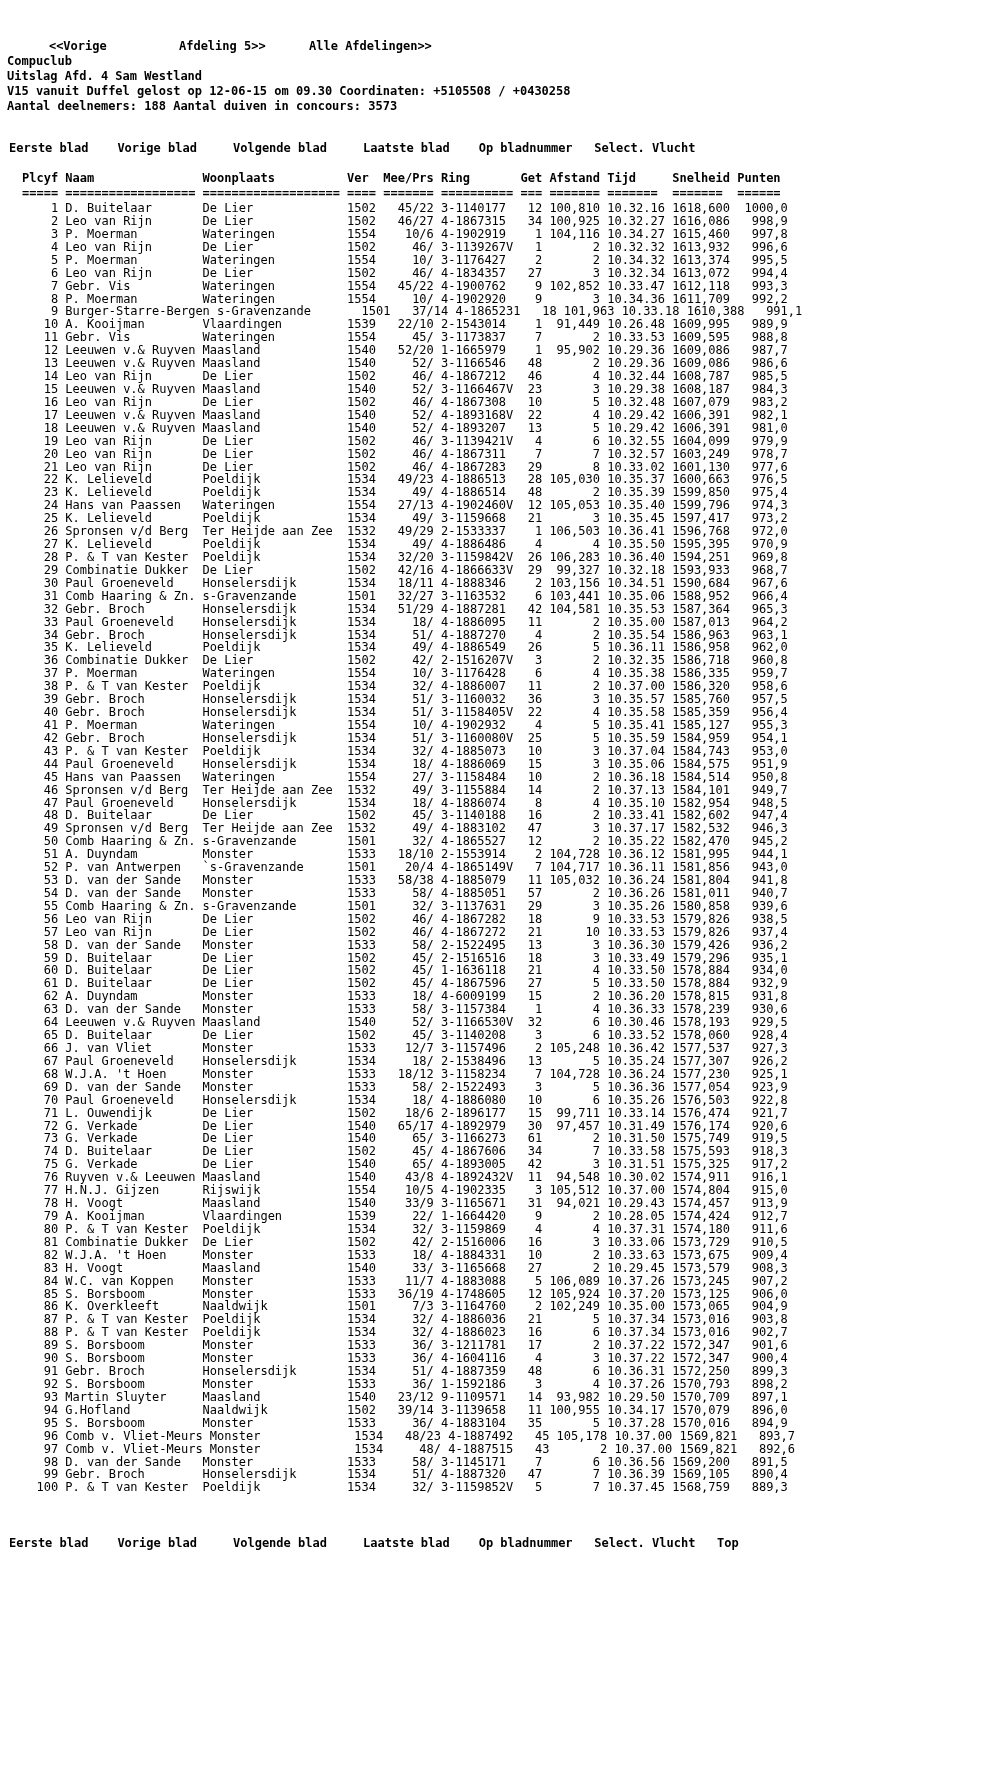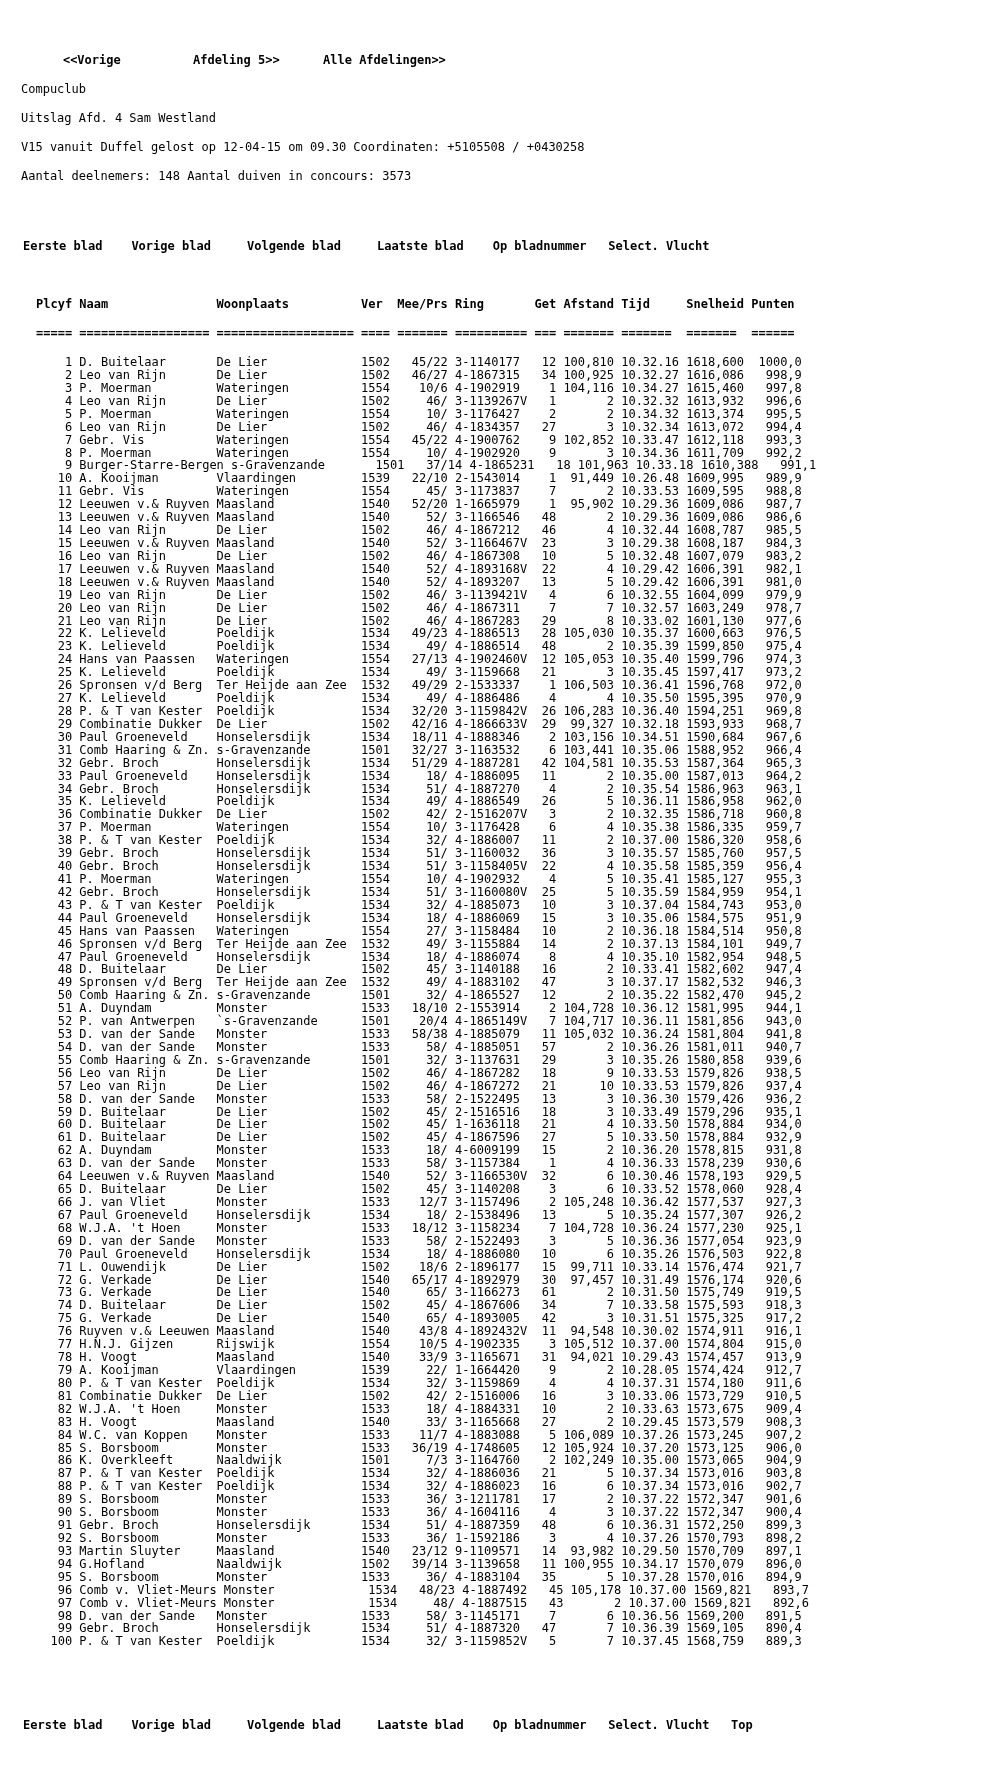--- a/index.html
+++ b/index.html
@@ -11,21 +11,21 @@
   body {
     width: 981px;
     font-family: "DejaVu Sans Mono", "Liberation Mono", monospace;
     font-size: 12px;
     line-height: 12.92px;
     color: #000000;
     -webkit-font-smoothing: none;
     font-smooth: never;
   }
   pre {
-    margin: 16px;
+    margin: 2px;
     font-family: inherit;
     font-size: inherit;
     line-height: inherit;
     white-space: pre;
     font-weight: bold;
   }
   .page {
     padding: 0 0 0 0;
   }
   .spacer-top { height: 38px; }
@@ -33,21 +33,21 @@
     font-weight: bold;
     padding-left: 18px;
   }
   .navlink {
     color: #000000;
     text-decoration: none;
     cursor: pointer;
     font-weight: bold;
   }
   .meta {
-    font-weight: normal;
+    font-weight: bold;
     padding-left: 5px;
   }
   .blank-line { height: 12.92px; }
   .pager {
     font-weight: bold;
     padding-left: 7px;
   }
   .table-wrap {
     padding-left: 20px;
     font-weight: bold;
@@ -60,22 +60,22 @@
 <body>
 
 <div class="page">
 
   <div class="spacer-top"></div>
 
   <pre class="navbar" id="top-nav">    <a class="navlink" href="#">&lt;&lt;Vorige</a>          <a class="navlink" href="#">Afdeling 5&gt;&gt;</a>      <a class="navlink" href="#">Alle Afdelingen&gt;&gt;</a></pre>
 
   <pre class="meta">Compuclub</pre>
   <pre class="meta">Uitslag Afd. 4 Sam Westland</pre>
-  <pre class="meta">V15 vanuit Duffel gelost op 12-04-15 om 09.30 Coordinaten: +5105508 / +0430258</pre>
-  <pre class="meta">Aantal deelnemers: 148 Aantal duiven in concours: 3573</pre>
+  <pre class="meta">V15 vanuit Duffel gelost op 12-06-15 om 09.30 Coordinaten: +5105508 / +0430258</pre>
+  <pre class="meta">Aantal deelnemers: 188 Aantal duiven in concours: 3573</pre>
 
   <div class="blank-line"></div>
   <div class="blank-line"></div>
 
   <pre class="pager" id="pager-top"><a class="navlink" href="#">Eerste blad</a>    <a class="navlink" href="#">Vorige blad</a>     <a class="navlink" href="#">Volgende blad</a>     <a class="navlink" href="#">Laatste blad</a>    <a class="navlink" href="#">Op bladnummer</a>   <a class="navlink" href="#">Select. Vlucht</a></pre>
 
   <div class="blank-line"></div>
 
   <div class="table-wrap">
     <pre class="hdr" id="table-head">Plcyf Naam               Woonplaats          Ver  Mee/Prs Ring       Get Afstand Tijd     Snelheid Punten </pre>

